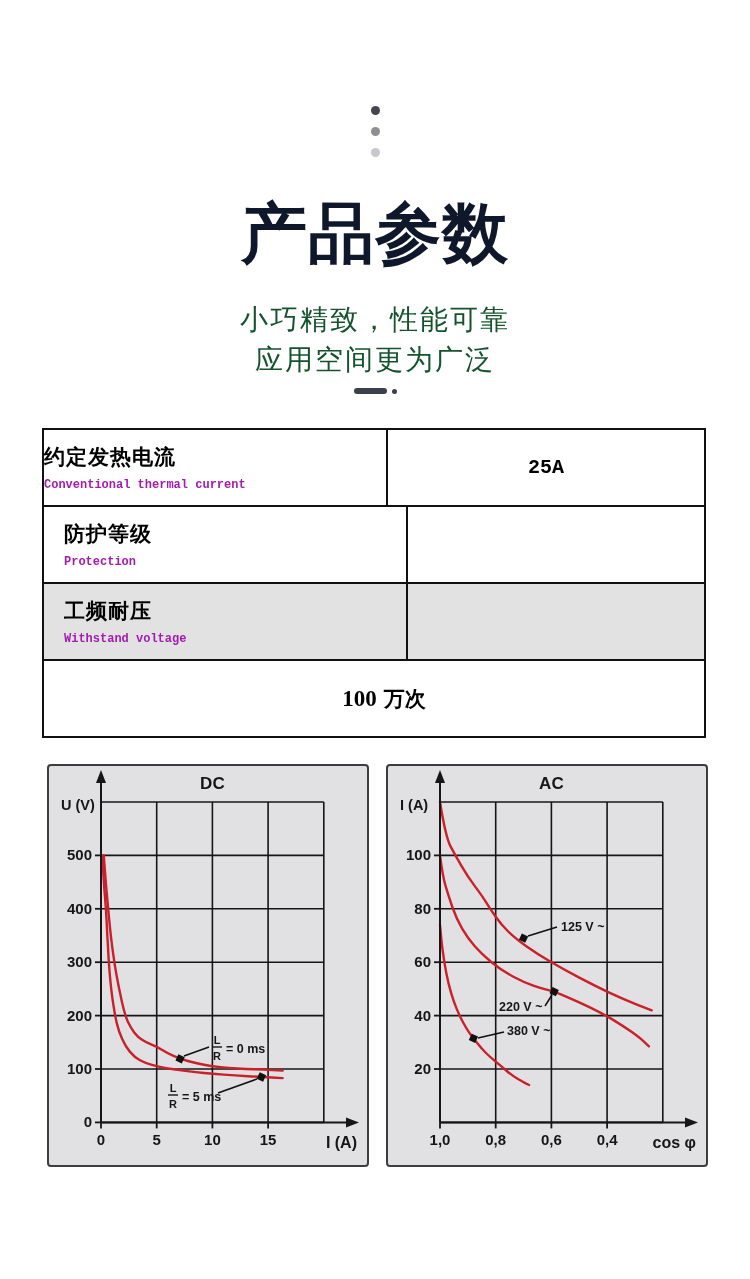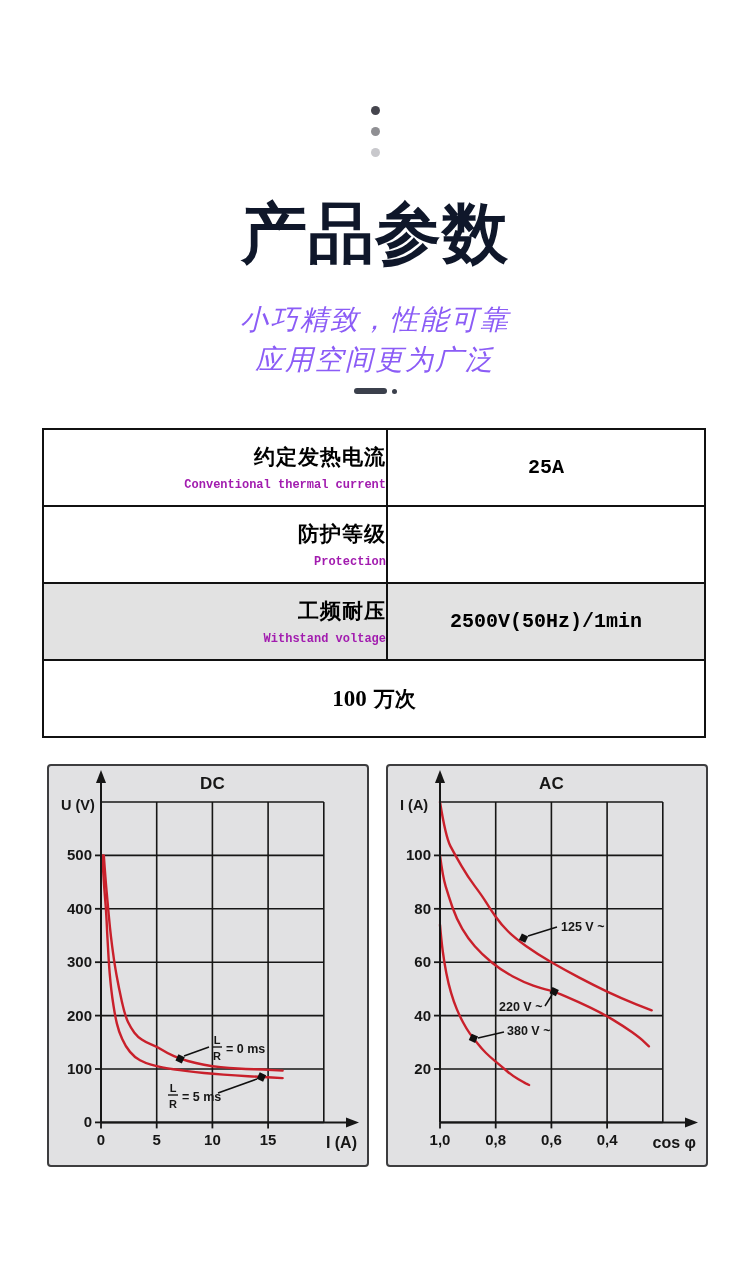--- a/index.html
+++ b/index.html
@@ -6,31 +6,31 @@
   body{
     width:750px;height:1279px;position:relative;background:#ffffff;
     font-family:"Liberation Sans",sans-serif;overflow:hidden;
   }
   
   .dots{position:absolute;top:106px;left:0;right:0;display:flex;flex-direction:column;align-items:center;gap:12px;}
   .dot{width:9px;height:9px;border-radius:50%;}
   
   .page-title{position:absolute;top:197px;left:0;width:100%;text-align:center;
     font-size:66px;font-weight:900;color:#0f172a;letter-spacing:1px;margin:0;line-height:1.1;}
-  .subtitle{position:absolute;left:0;width:100%;text-align:center;font-size:28px;color:#8b5cf6;letter-spacing:2px;font-style:italic;}
+  .subtitle{position:absolute;left:0;width:100%;text-align:center;font-size:28px;color:#14532d;letter-spacing:2px;}
   .subtitle.s1{top:301px;}
   .subtitle.s2{top:341px;}
   .divider{position:absolute;top:388px;left:0;width:100%;display:flex;justify-content:center;align-items:center;gap:5px;}
   .divider .bar{width:33px;height:6px;border-radius:3px;}
   .divider .pt{width:5px;height:5px;border-radius:50%;}
   
   .spec{position:absolute;left:42px;top:428px;width:664px;border:2px solid #111;display:flex;flex-direction:column;box-sizing:border-box;background:#fff;}
   .srow{display:flex;height:75px;}
-  .srow + .srow{border-top:2px solid #111;}
-  .cell-label{width:344px;border-right:2px solid #111;display:flex;flex-direction:column;justify-content:center;align-items:flex-end;gap:7px;box-sizing:border-box;}
+  .srow + .srow{border-top:2px solid #111;padding-left:20px;}
+  .cell-label{width:344px;border-right:2px solid #111;display:flex;flex-direction:column;justify-content:center;align-items:flex-start;gap:7px;box-sizing:border-box;}
   .cell-value{flex:1;display:flex;align-items:center;justify-content:center;text-align:right;}
   .cn{font-size:21px;font-weight:700;color:#000;letter-spacing:1px;}
   .en{font-family:"Liberation Mono",monospace;font-size:12px;font-weight:600;color:#a21caf;}
   .val{font-family:"Liberation Mono",monospace;font-size:20px;font-weight:700;color:#000;}
   .val-serif{font-family:"Liberation Serif",serif;font-size:23px;font-weight:700;color:#000;}
   .unit{font-size:21px;font-weight:800;color:#000000;margin-left:7px;}
   
   .chart-panel{position:absolute;top:764px;width:318px;height:399px;background:#e1e1e3;
     border:2px solid #3d3d3f;border-radius:4px;}
   #panel-dc{left:47px;}
@@ -67,23 +67,20 @@
   <div class="srow">
     <div class="cell-label">
       <span class="cn">防护等级</span>
       <span class="en">Protection</span>
     </div>
   </div>
   <div class="srow" style="background: rgb(226, 226, 226);">
     <div class="cell-label">
       <span class="cn">工频耐压</span>
       <span class="en">Withstand voltage</span>
-    </div>
-    <div class="cell-value">
-      <span class="val">2500V(50Hz)/1min</span>
     </div>
   </div>
   <div class="srow">
     <div class="cell-value">
       <span class="val-serif">100</span>
       <span class="unit">万次</span>
     </div>
   </div>
 </div>
 

